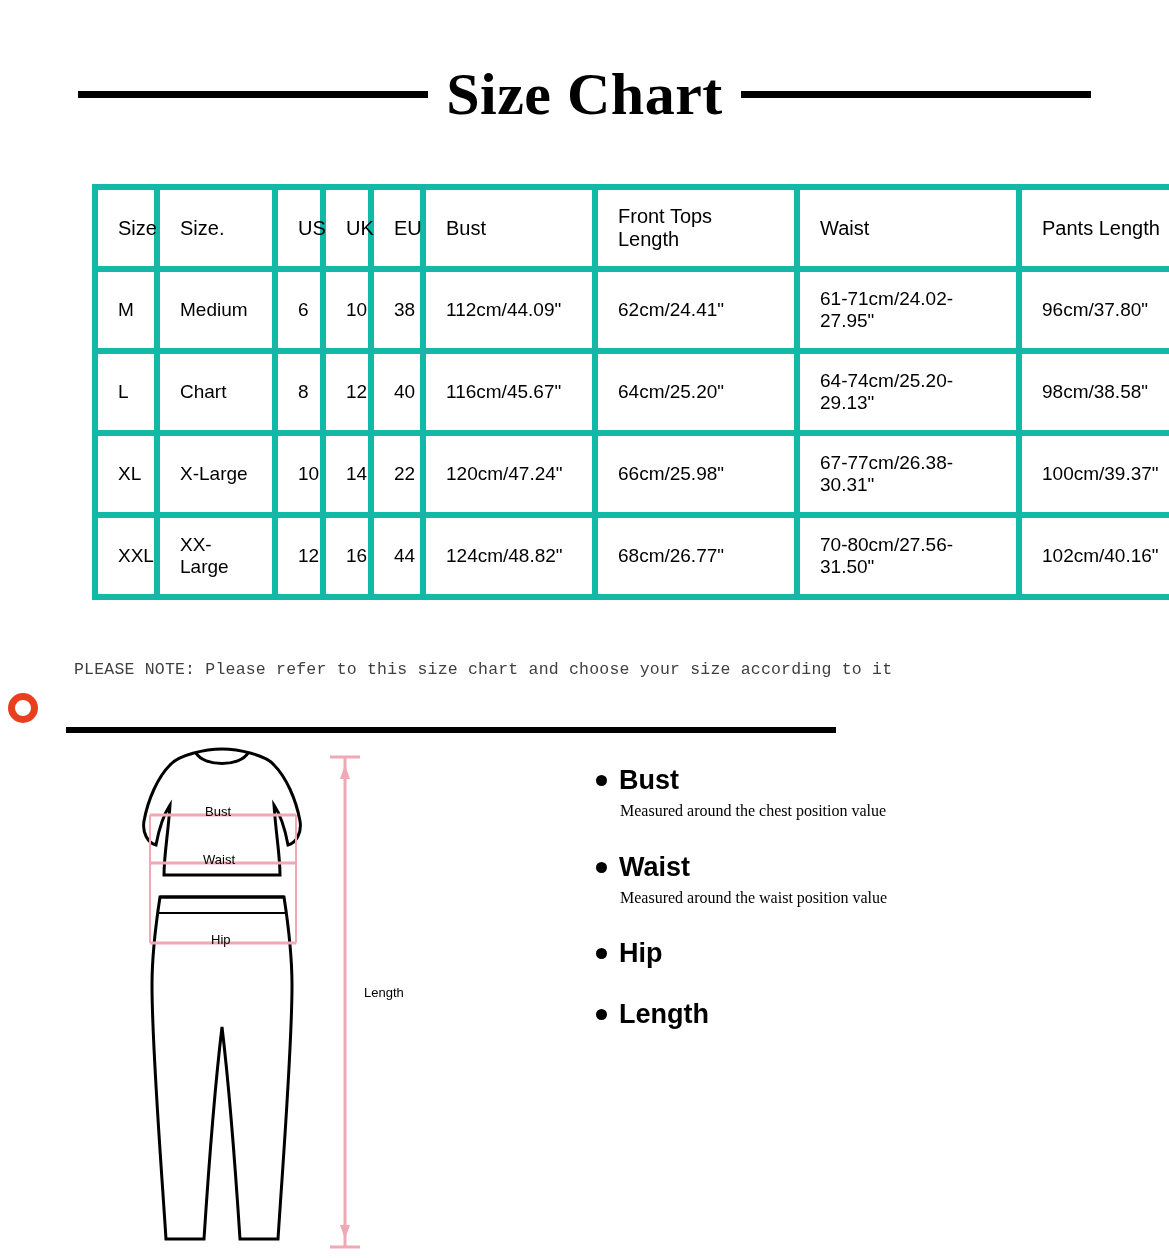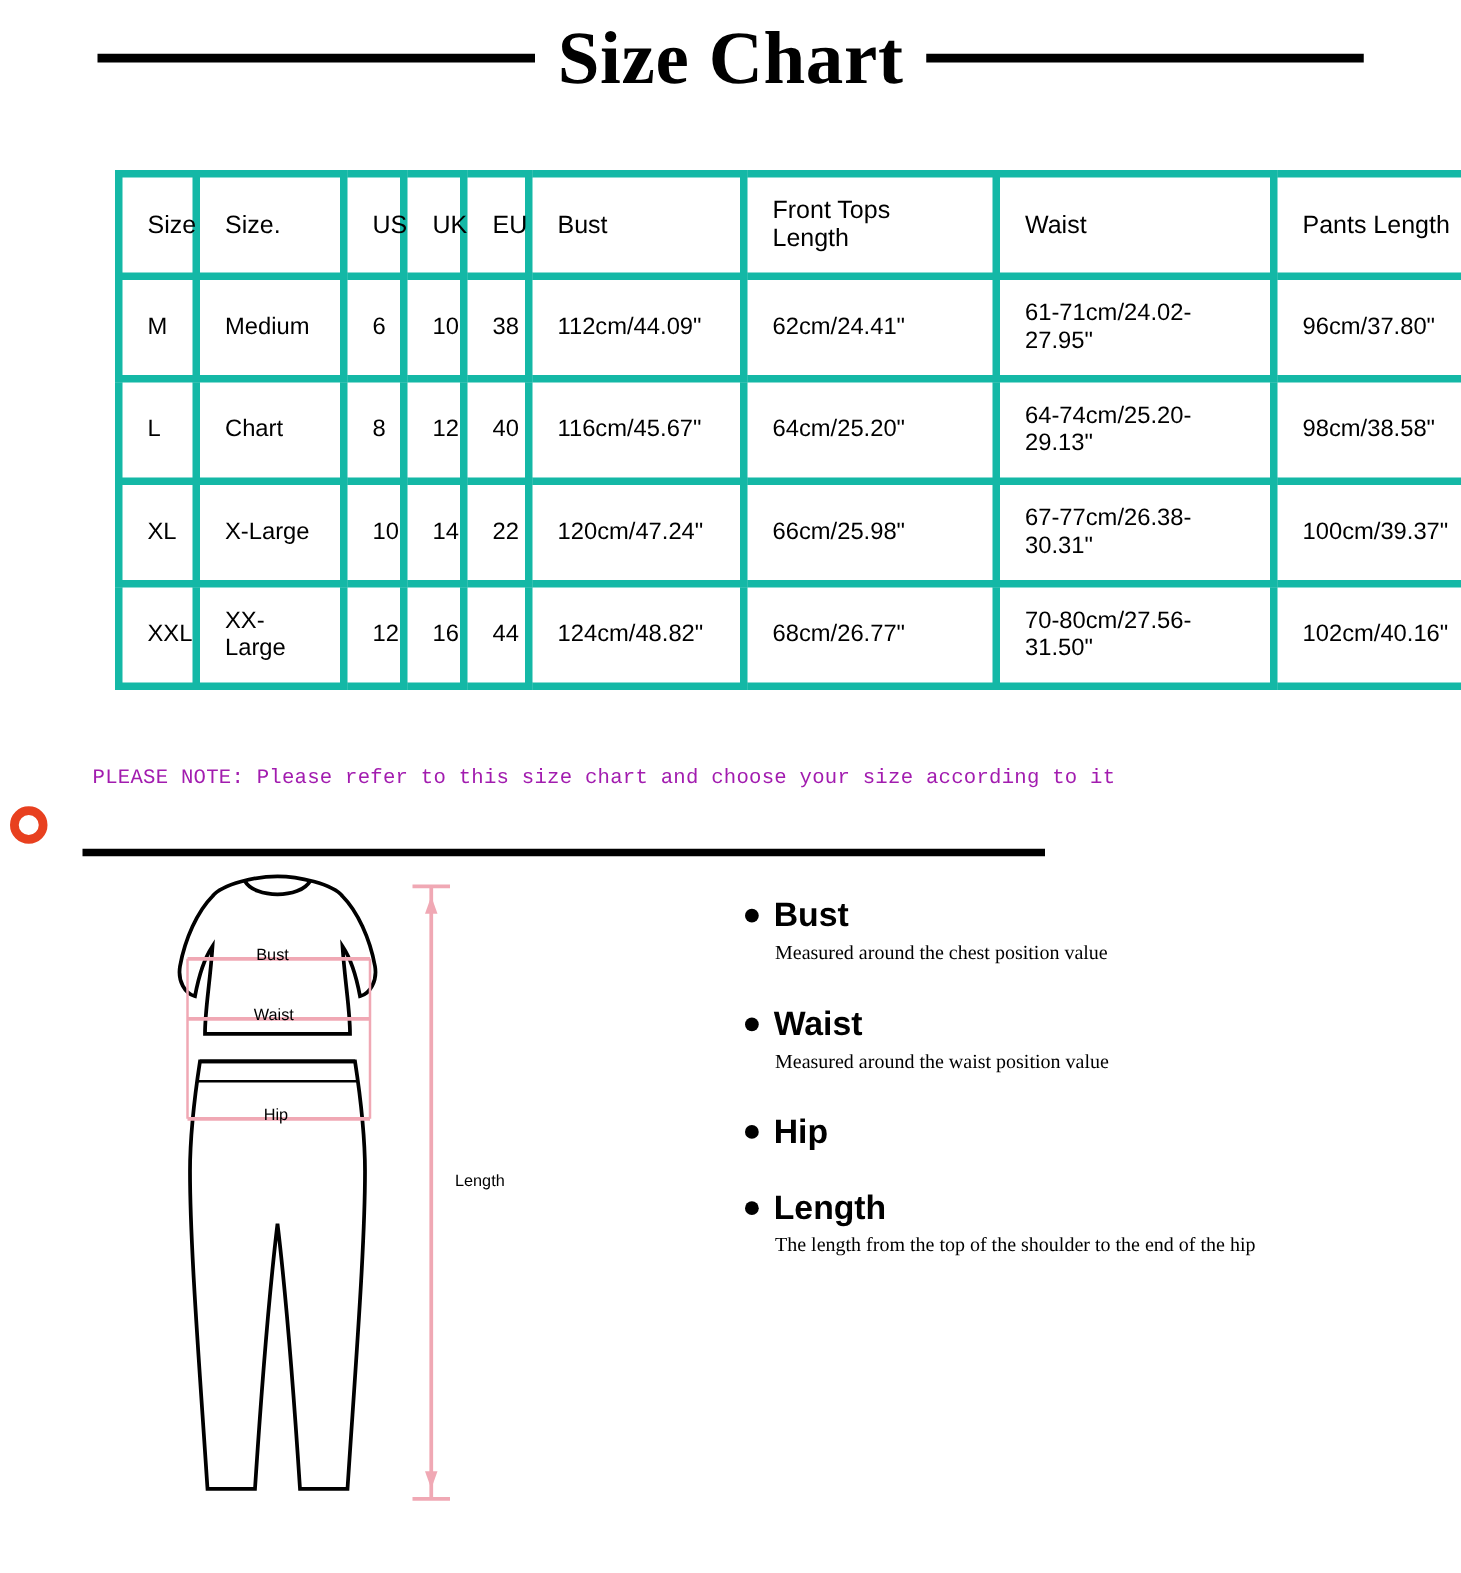--- a/index.html
+++ b/index.html
@@ -18,20 +18,21 @@
 
   
   .title-row {
     display: flex;
     align-items: center;
     justify-content: center;
     gap: 18px;
     padding: 6px 40px 0 40px;
     height: 86px;
     box-sizing: border-box;
+    margin-top: 48px;
   }
   .title-rule {
     height: 7px;
     background: #000;
     flex: 1 1 auto;
     max-width: 350px;
   }
   .title-text {
     font-family: "Liberation Serif", serif;
     font-size: 60px;
@@ -69,21 +70,21 @@
   .col-uk     { width: 48px; }
   .col-eu     { width: 52px; }
   .col-bust   { width: 172px; }
   .col-ftl    { width: 202px; }
   .col-waist  { width: 222px; }
   .col-pants  { width: 168px; }
 
   
   .note {
     margin: 60px 0 0 74px;
-    color: #a21caf;
+    color: #404040;
     font-family: "Liberation Mono", monospace;
     font-size: 16.5px;
     letter-spacing: 0.2px;
   }
 
   
   .howto {
     margin: 10px 0 0 8px;
     display: flex;
     align-items: center;
@@ -298,16 +299,15 @@
       <div class="desc-head">
         <span class="desc-dot"></span>
         <span class="desc-title">Hip</span>
       </div>
     </div>
     <div class="desc-item">
       <div class="desc-head">
         <span class="desc-dot"></span>
         <span class="desc-title">Length</span>
       </div>
-      <div class="desc-body">The length from the top of the shoulder to the end of the hip</div>
     </div>
   </div>
 </div>
 
 </body></html>

